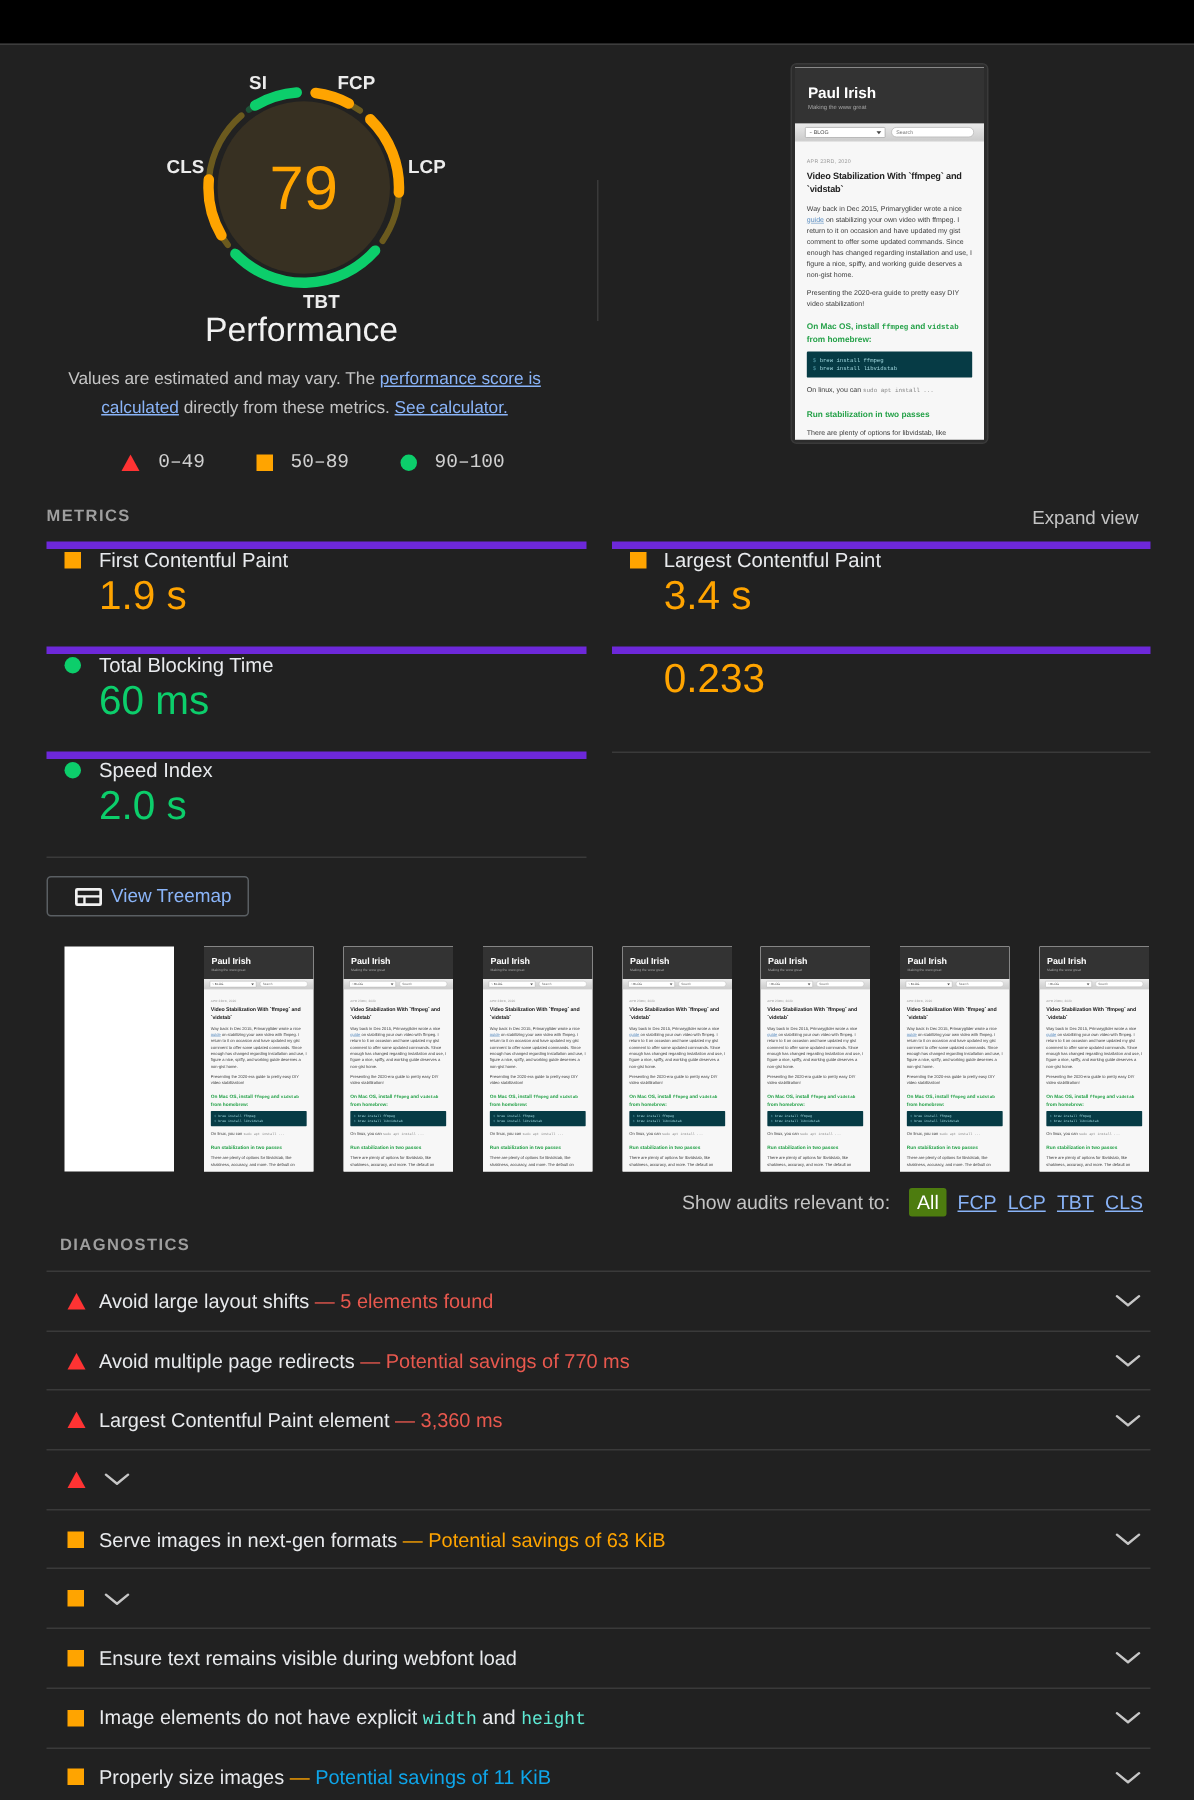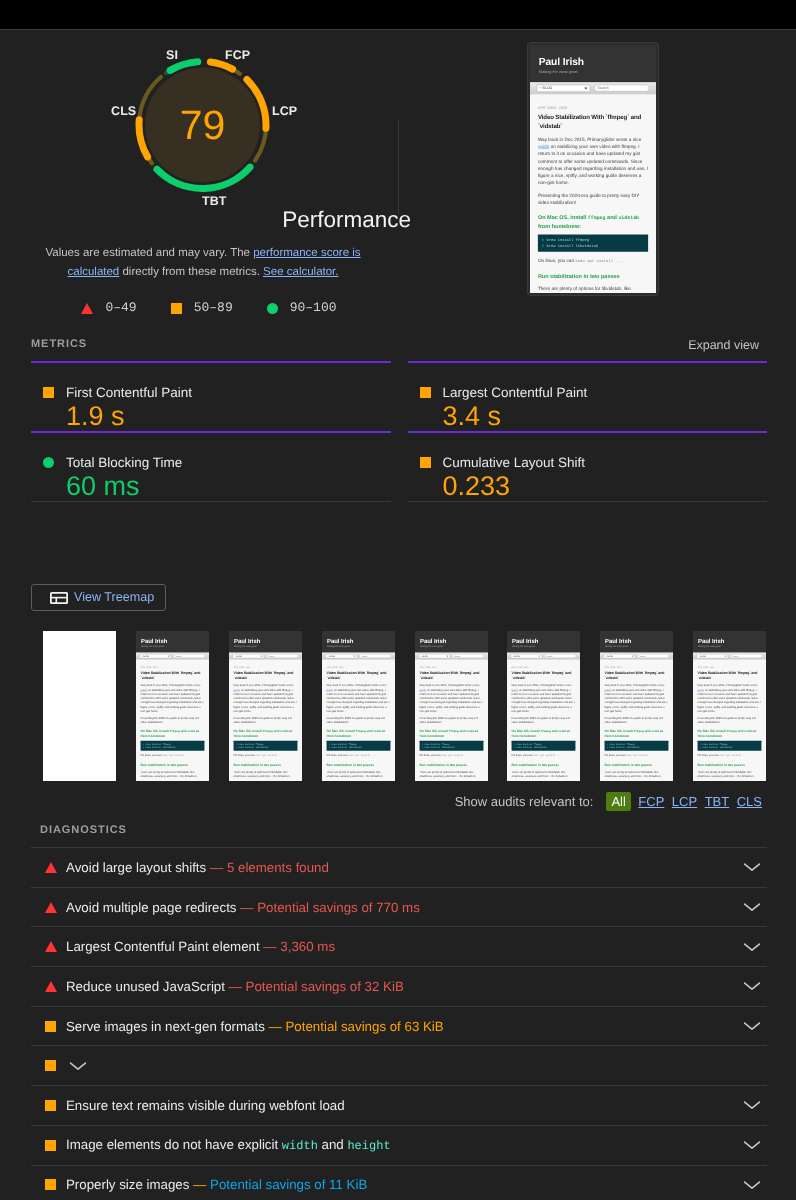--- a/index.html
+++ b/index.html
@@ -9,21 +9,21 @@
      -webkit-font-smoothing:antialiased;text-rendering:geometricPrecision;position:relative;
      opacity:0.999;}
 .topbar{position:absolute;left:0;top:0;width:796px;height:29px;background:#000;}
 .hairline{position:absolute;left:0;top:29px;width:796px;height:1px;background:#3d3d3d;}
 
 
 .gauge-svg{position:absolute;left:135px;top:58px;}
 .gscore{position:absolute;left:135px;top:58px;width:135px;height:134px;
   display:flex;align-items:center;justify-content:center;
   font-size:41px;color:#ffa400;line-height:1;font-weight:400;letter-spacing:0px;}
-.glabel{position:absolute;left:13px;top:205px;width:398px;text-align:right;
+.glabel{position:absolute;left:2px;top:205px;width:398px;text-align:center;
   font-size:22.5px;color:#f2f2f2;line-height:30px;}
 .arclabel{position:absolute;font-size:12.5px;font-weight:bold;color:#ececec;line-height:12px;letter-spacing:0.1px;}
 .vdivider{position:absolute;left:398px;top:120px;width:1px;height:94px;background:#3a3a3a;}
 
 .disclaimer{position:absolute;left:36px;top:244px;width:334px;text-align:center;
   font-size:11.5px;line-height:19px;color:#c4c4c4;}
 .disclaimer a{color:#8ab4f8;text-decoration:underline;text-underline-offset:1px;}
 .legend{position:absolute;left:10px;top:301px;width:398px;display:flex;
   justify-content:center;align-items:center;}
 .legend .li{display:flex;align-items:center;}
@@ -42,21 +42,21 @@
   font-family:"Liberation Sans",sans-serif;}
 
 
 .metrics-head{position:absolute;left:31px;top:338px;width:728px;
   display:flex;justify-content:space-between;align-items:flex-start;}
 .sec-title{font-size:11px;font-weight:bold;letter-spacing:0.95px;color:#9e9e9e;line-height:13px;}
 .expand{font-size:12.5px;color:#c4c4c4;line-height:14px;}
 .mgrid{position:absolute;left:31px;top:361px;width:736px;display:flex;}
 .mcol{width:359.5px;}
 .mcol.left{margin-right:17px;}
-.mrow{border-top:2px solid #6d28d9;height:70px;padding:22px 0 0 12px;}
+.mrow{border-top:5px solid #6d28d9;height:70px;padding:0 0 0 12px;}
 .mtitle{display:flex;align-items:center;font-size:13.5px;color:#e8eaed;line-height:15px;}
 .mtitle .shape{margin-right:12px;flex:none;margin-top:-1px;}
 .mval{font-size:27px;margin-top:3px;margin-left:23px;line-height:27px;}
 .mspacer{border-top:1px solid #3a3a3a;}
 .treemap{position:absolute;left:31px;top:584px;height:27px;display:inline-flex;align-items:center;
   border:1px solid #5a5f63;border-radius:3px;padding:0 11px 0 18px;
   font-size:12.6px;color:#8ab4f8;line-height:17px;}
 .treemap svg{margin-right:6px;flex:none;}
 
 
@@ -202,35 +202,38 @@
         </div>
       <div class="mval" style="color:#ffa400">1.9 s</div>
     </div>
     <div class="mrow">
       <div class="mtitle">
           <span class="shape ci" style="background:#0cce6b"></span>
           <span>Total Blocking Time</span>
         </div>
       <div class="mval" style="color:#0cce6b">60 ms</div>
     </div>
+    <div class="mrow">
+      <div class="mtitle">
+          <span class="shape ci" style="background:#0cce6b"></span>
+          <span>Speed Index</span>
+        </div>
+      <div class="mval" style="color:#0cce6b">2.0 s</div>
+    </div>
     <div class="mspacer"></div>
   </div>
   <div class="mcol">
     <div class="mrow">
       <div class="mtitle">
           <span class="shape sq" style="background:#ffa400"></span>
           <span>Largest Contentful Paint</span>
         </div>
       <div class="mval" style="color:#ffa400">3.4 s</div>
     </div>
     <div class="mrow">
-      <div class="mtitle">
-          <span class="shape sq" style="background:#ffa400"></span>
-          <span>Cumulative Layout Shift</span>
-        </div>
       <div class="mval" style="color:#ffa400">0.233</div>
     </div>
     <div class="mspacer"></div>
   </div>
 </div>
 
 <div class="treemap">
   <svg width="18" height="12" viewBox="0 0 18 12">
     <rect x="0.9" y="0.9" width="16.2" height="10.2" rx="0.6" fill="none" stroke="#f1f1f1" stroke-width="1.8"></rect>
     <line x1="0.9" y1="5.6" x2="17.1" y2="5.6" stroke="#f1f1f1" stroke-width="1.6"></line>
@@ -468,21 +471,20 @@
       <div class="chevbtn">
         <svg width="18" height="10" viewBox="0 0 18 10">
           <path d="M1.6 2.1 L9 8.2 L16.4 2.1" fill="none" stroke="#c6c6c6" stroke-width="1.6" stroke-linecap="round" stroke-linejoin="round"></path>
         </svg>
       </div>
     </div>
     <div class="drow">
       <div class="dico">
         <span class="tr"></span>
       </div>
-      <div class="dtext"><span>Reduce unused JavaScript</span><span class="dash" style="color: rgb(232, 88, 78);">&nbsp;—&nbsp;</span><span style="color: rgb(232, 88, 78);">Potential savings of 32 KiB</span></div>
       <div class="chevbtn">
         <svg width="18" height="10" viewBox="0 0 18 10">
           <path d="M1.6 2.1 L9 8.2 L16.4 2.1" fill="none" stroke="#c6c6c6" stroke-width="1.6" stroke-linecap="round" stroke-linejoin="round"></path>
         </svg>
       </div>
     </div>
     <div class="drow">
       <div class="dico">
         <span class="sq" style="background: rgb(255, 164, 0);"></span>
       </div>

